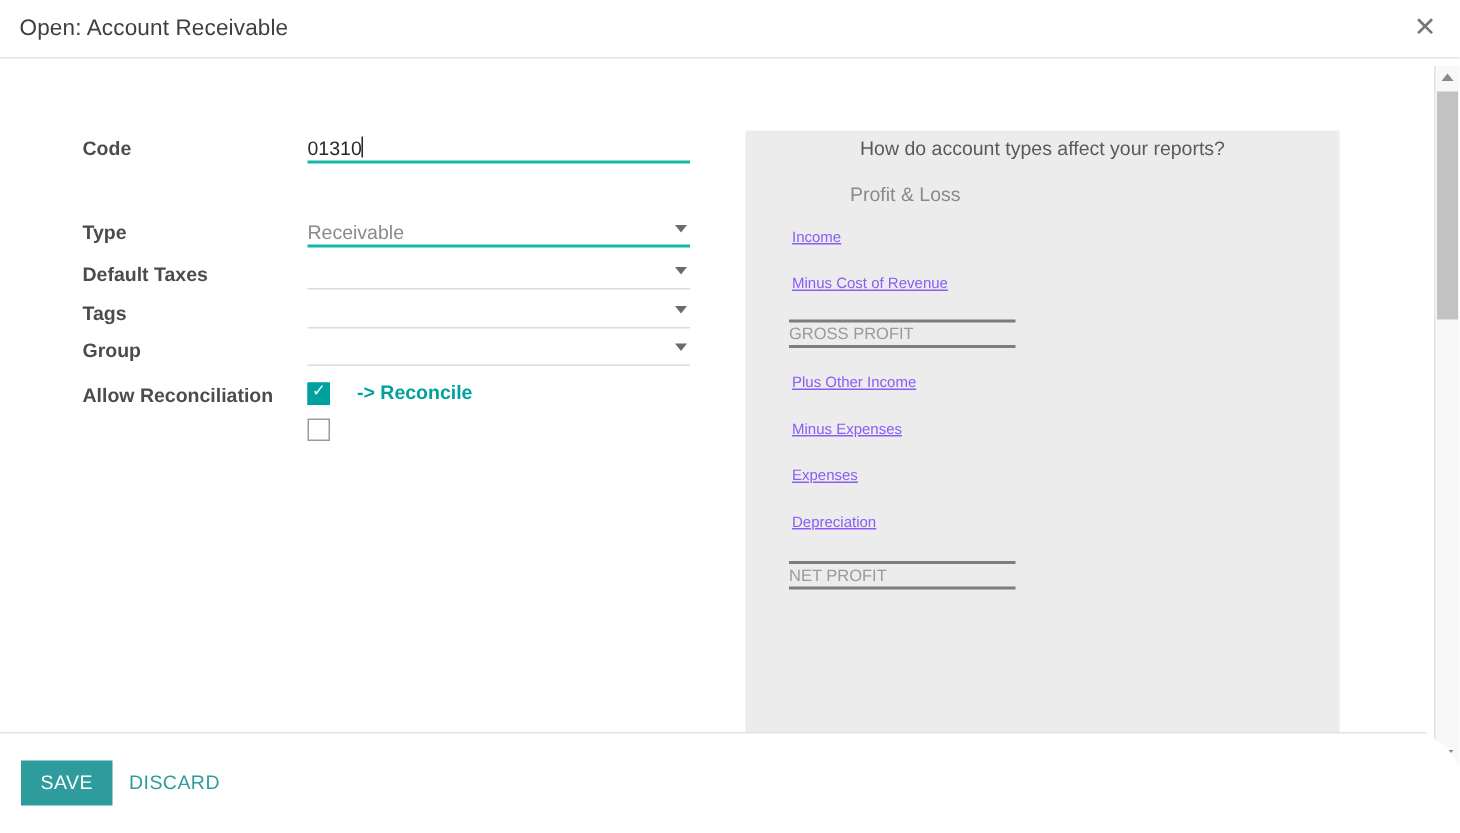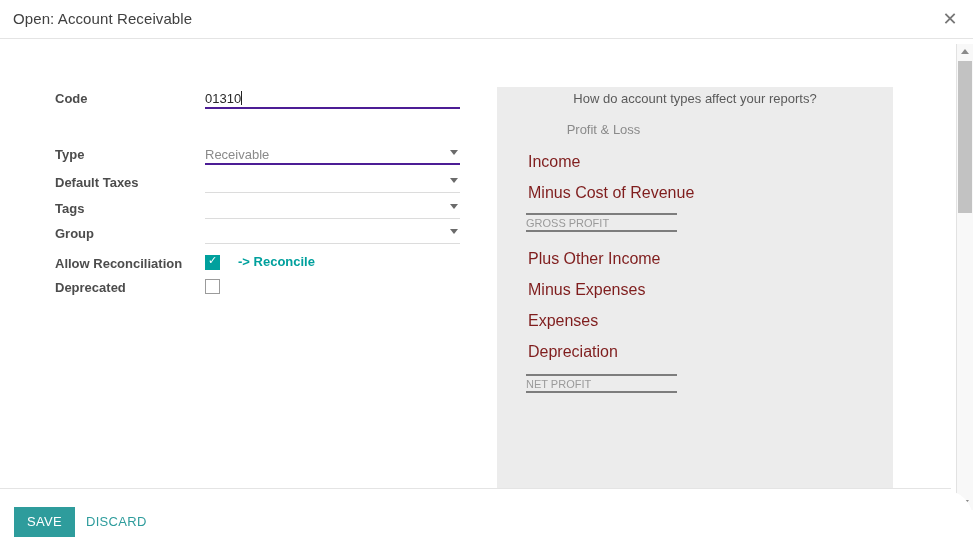--- a/index.html
+++ b/index.html
@@ -92,21 +92,21 @@
     left: 150px;
     top: 0;
     width: 255px;
     height: 22px;
   }
   .field-select {
     position: relative;
     width: 100%;
     height: 21px;
     line-height: 21px;
-    border-bottom: 2px solid #4c1d95;
+    border-bottom: 2px solid #14b8a6;
     box-sizing: border-box;
   }
   .field-select.light {
     border-bottom: 1px solid #dcdcdc;
   }
   .select-text {
     font-size: 13px;
     color: #8a8a8a;
   }
   .select-text.empty { color: transparent; }
@@ -193,22 +193,23 @@
     left: 0;
     top: 35px;
     width: 213px;
     text-align: center;
     font-size: 13px;
     color: #8a8a8a;
   }
   .info-line {
     position: absolute;
     left: 31px;
-    font-size: 16px;
-    color: #7f1d1d;
+    font-size: 10px;
+    color: #8b5cf6;
+    text-decoration: underline;
   }
   .info-total {
     position: absolute;
     left: 29px;
     width: 151px;
     font-size: 11px;
     color: #9a9a9a;
     border-top: 2px solid #7d7d7d;
     border-bottom: 2px solid #7d7d7d;
     padding: 2px 0 1px 0;
@@ -364,21 +365,20 @@
 
     <div class="field-row" style="top:213px;">
       <div class="field-label">Allow Reconciliation</div>
       <div class="field-control">
         <div class="checkbox checked"></div>
         <a class="reconcile-link">-&gt; Reconcile</a>
       </div>
     </div>
 
     <div class="field-row" style="top:237px;">
-      <div class="field-label">Deprecated</div>
       <div class="field-control">
         <div class="checkbox"></div>
       </div>
     </div>
 
   </div>
 
   <div class="info-panel">
     <div class="info-title">How do account types affect your reports?</div>
     <div class="info-subtitle">Profit &amp; Loss</div>

